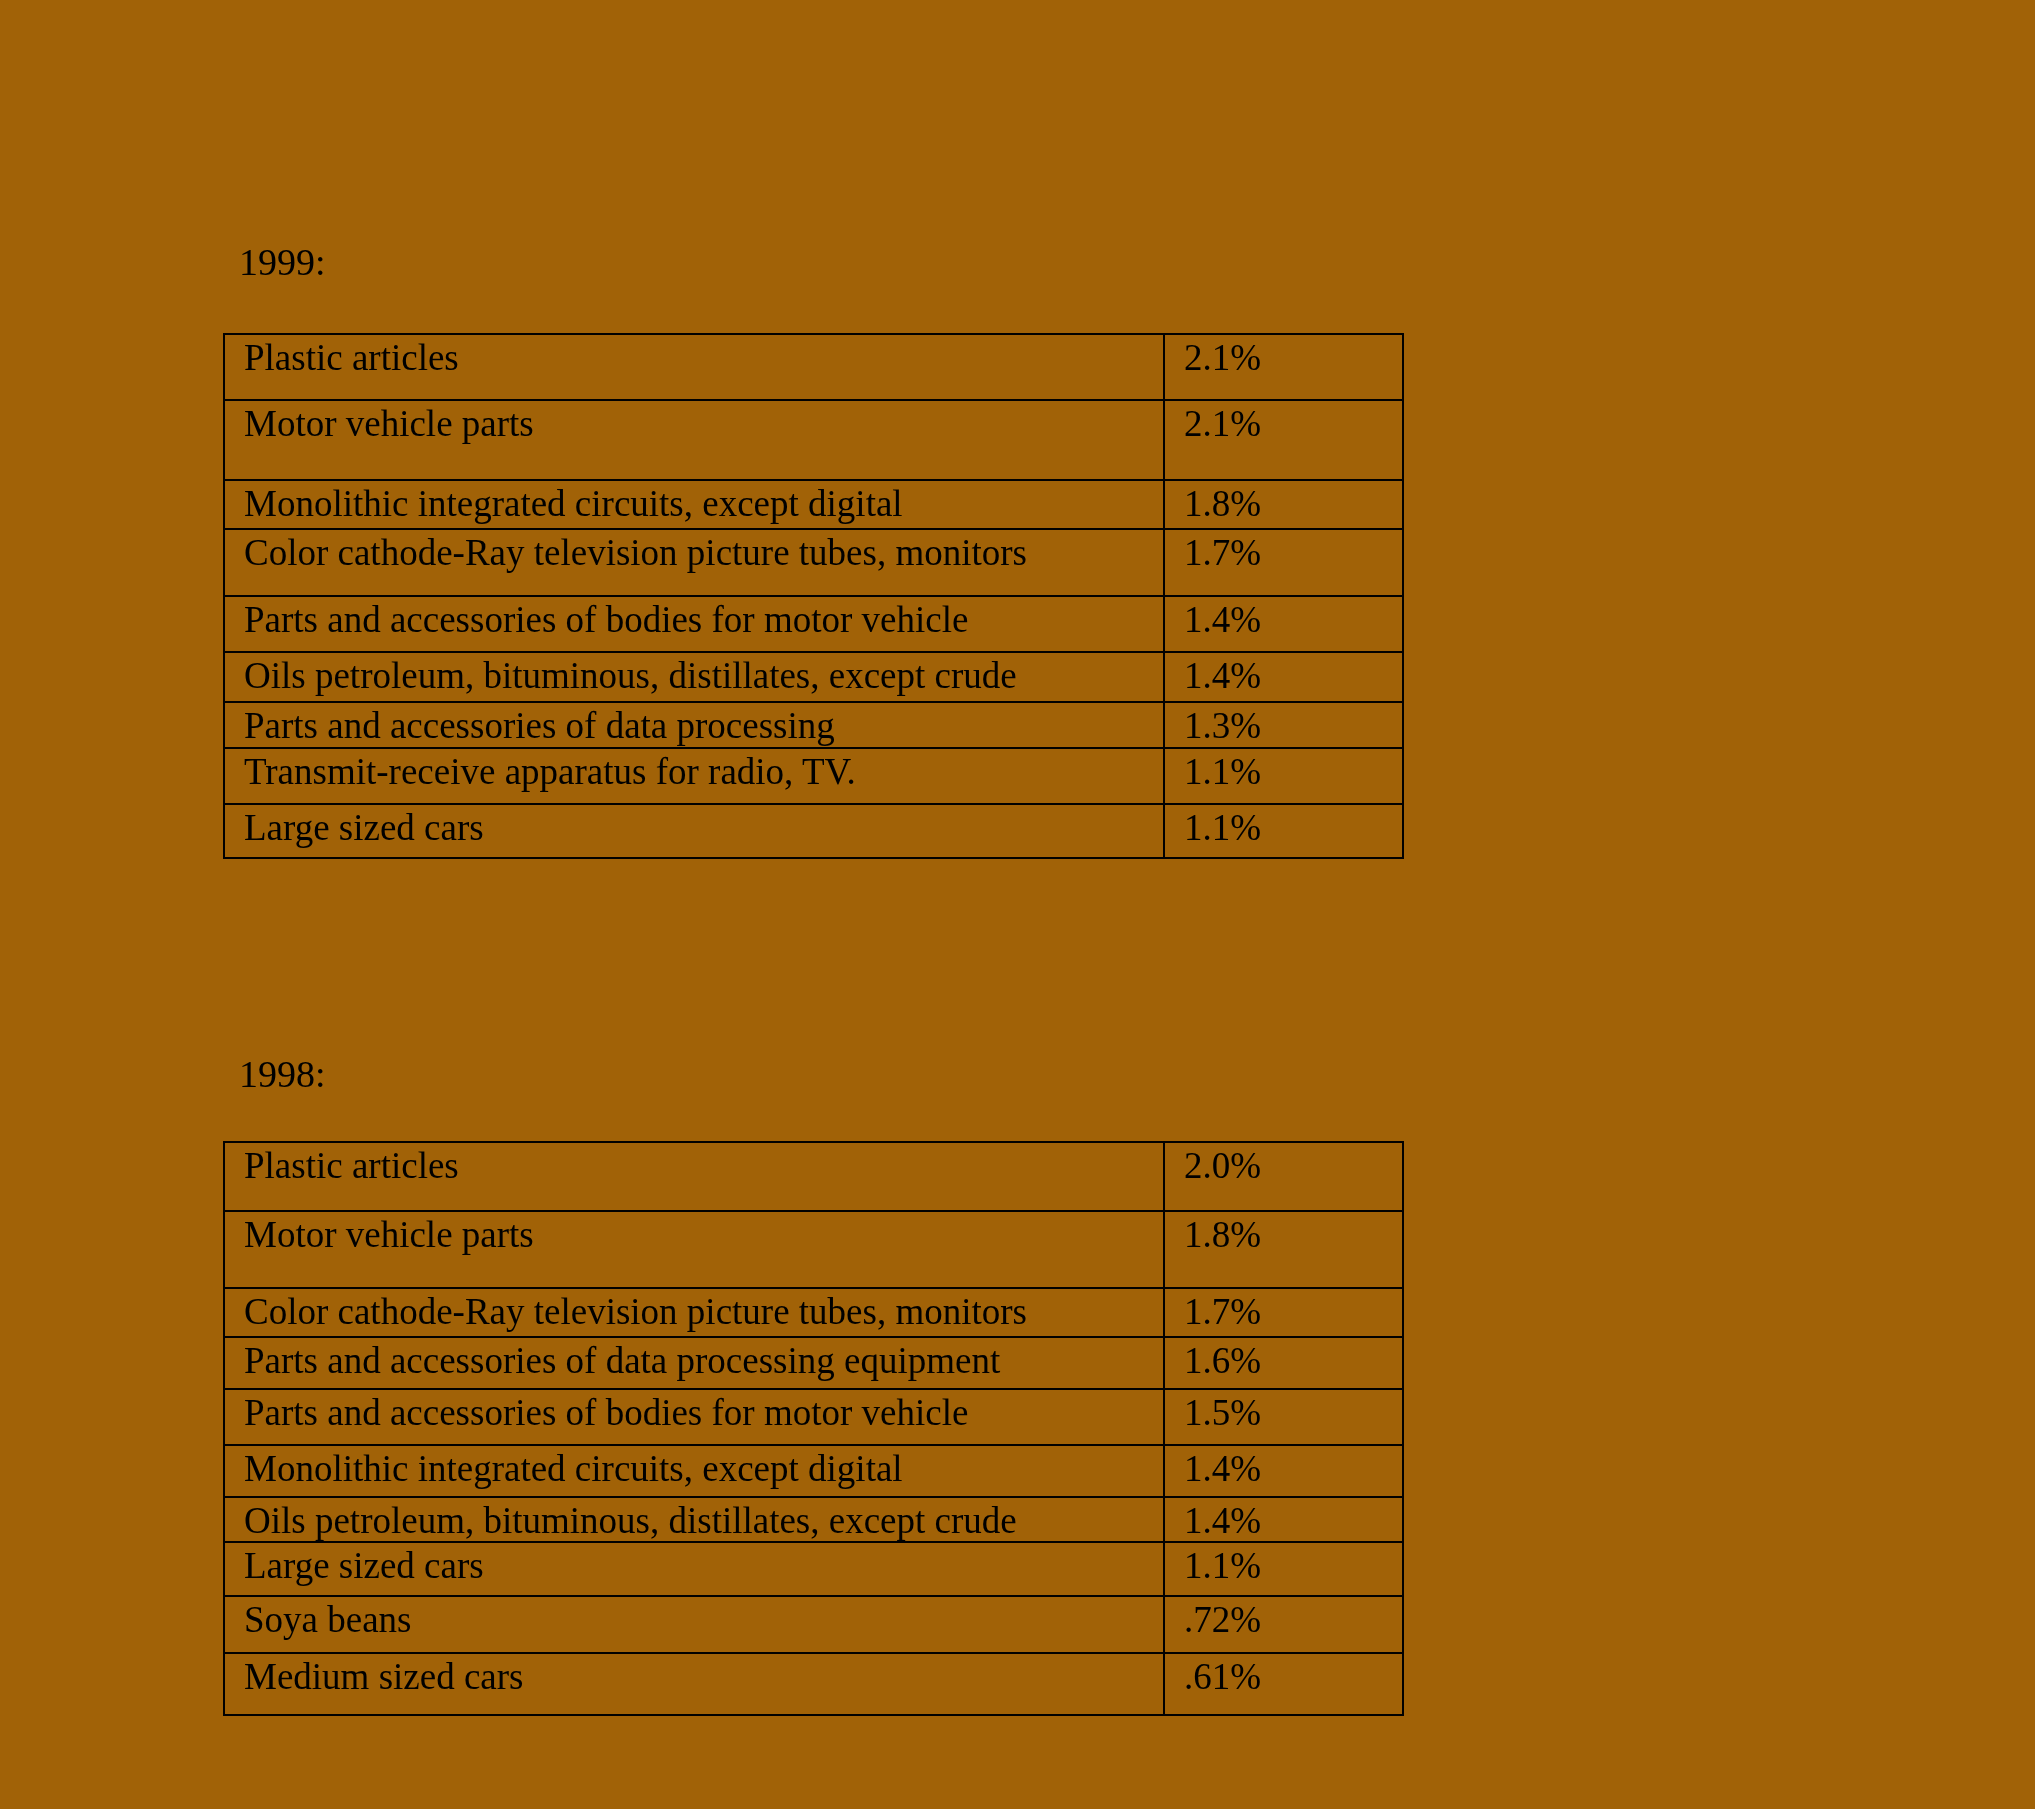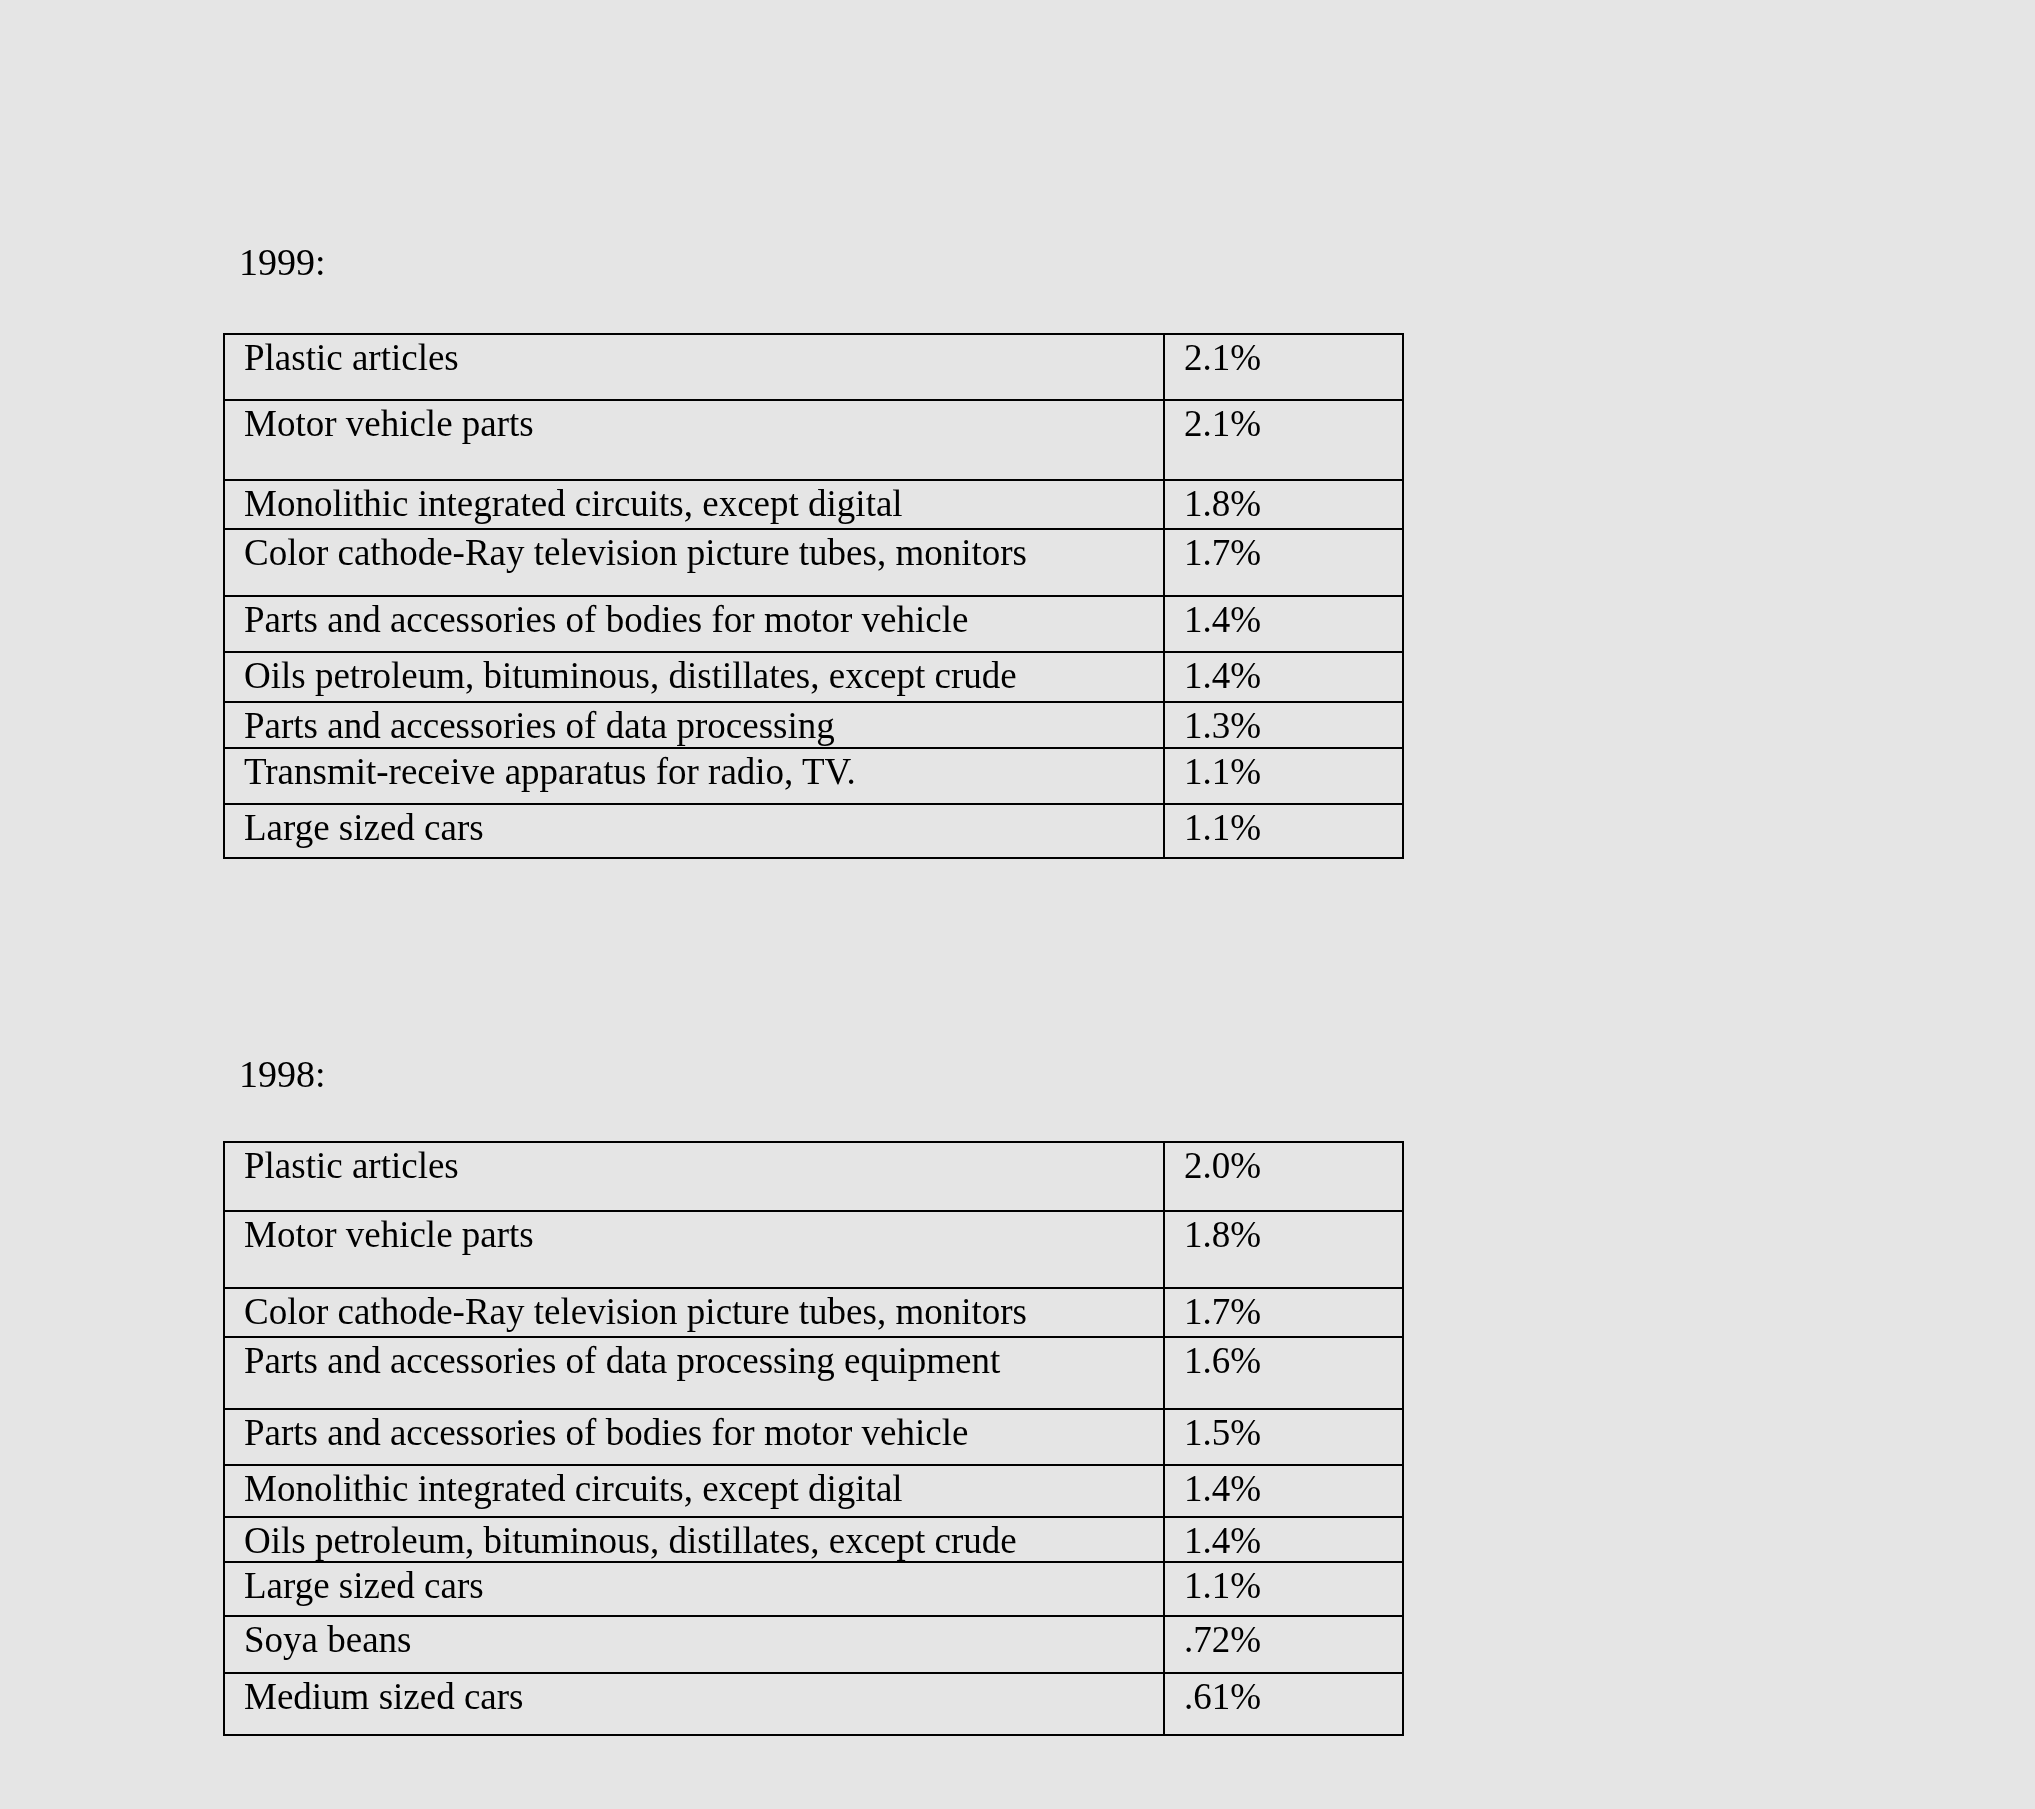--- a/index.html
+++ b/index.html
@@ -4,21 +4,21 @@
 <style>
   html, body {
     margin: 0;
     padding: 0;
     background: #ffffff;
   }
   .page {
     position: relative;
     width: 2035px;
     height: 1809px;
-    background: #e5e5e5;
+    background: #a16207;
     font-family: "Liberation Serif", serif;
     color: #000000;
   }
   .year-label {
     position: absolute;
     left: 239px;
     font-size: 38px;
     line-height: 38px;
     color: #000000;
   }
@@ -99,21 +99,21 @@
         <td class="val">2.0%</td>
       </tr>
       <tr style="height:77px">
         <td class="item">Motor vehicle parts</td>
         <td class="val">1.8%</td>
       </tr>
       <tr style="height:49px">
         <td class="item">Color cathode-Ray television picture tubes, monitors</td>
         <td class="val">1.7%</td>
       </tr>
-      <tr style="height:72px">
+      <tr style="height:52px">
         <td class="item">Parts and accessories of data processing equipment</td>
         <td class="val">1.6%</td>
       </tr>
       <tr style="height:56px">
         <td class="item">Parts and accessories of bodies for motor vehicle</td>
         <td class="val">1.5%</td>
       </tr>
       <tr style="height:52px">
         <td class="item">Monolithic integrated circuits, except digital</td>
         <td class="val">1.4%</td>

